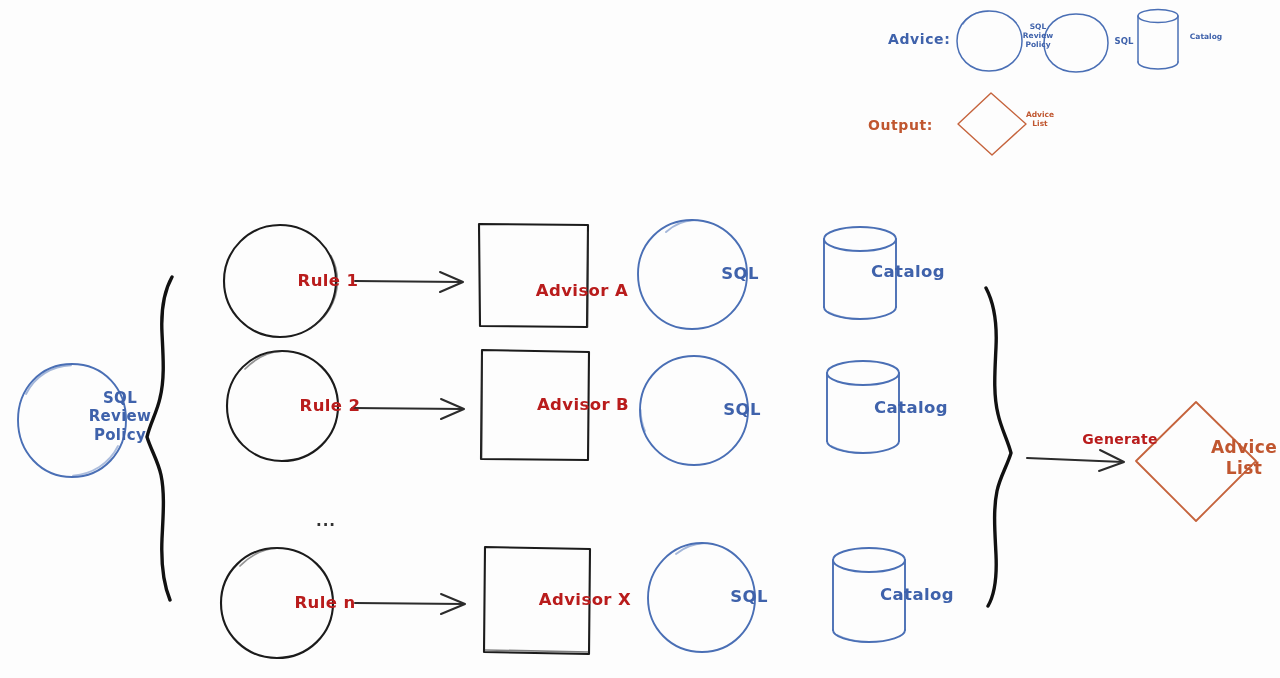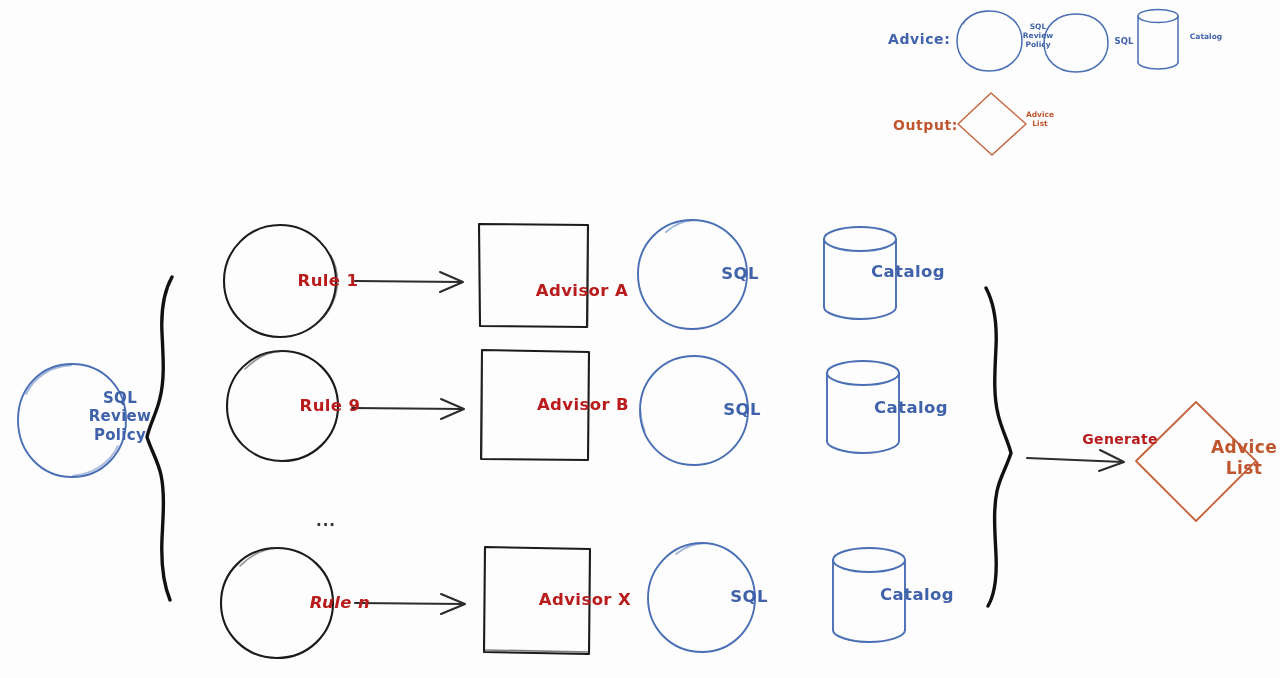--- a/index.html
+++ b/index.html
@@ -198,42 +198,42 @@
   <div class="lbl lbl-blue t-legend-head" style="left:840px; top:31px; width:90px; text-align:left;">Advice:</div>
 
   <div class="lbl lbl-blue t-legend-xs" style="left:959px; top:22px; width:62px;">SQL
 Review
 Policy</div>
 
   <div class="lbl lbl-blue t-legend-sm" style="left:1046px; top:36px; width:60px;">SQL</div>
 
   <div class="lbl lbl-blue t-legend-xs" style="left:1130px; top:32px; width:56px;">Catalog</div>
 
-  <div class="lbl lbl-orange t-legend-head" style="left:845px; top:117px; width:100px; text-align:left;">Output:</div>
+  <div class="lbl lbl-orange t-legend-head" style="left:820px; top:117px; width:100px; text-align:left;">Output:</div>
 
   <div class="lbl lbl-orange t-legend-xs" style="left:962px; top:110px; width:60px;">Advice
 List</div>
 
   <div class="lbl lbl-blue t-policy" style="left:22px; top:389px; width:100px;">SQL
 Review
 Policy</div>
 
   <div class="lbl lbl-dark t-node" style="left:230px; top:271px; width:100px;">Rule 1</div>
   <div class="lbl lbl-dark t-node" style="left:484px; top:281px; width:100px;">Advisor A</div>
   <div class="lbl lbl-blue t-node" style="left:642px; top:264px; width:100px;">SQL</div>
   <div class="lbl lbl-blue t-node" style="left:810px; top:262px; width:100px;">Catalog</div>
 
-  <div class="lbl lbl-dark t-node" style="left:232px; top:396px; width:100px;">Rule 9</div>
+  <div class="lbl lbl-dark t-node" style="left:232px; top:396px; width:100px;">Rule 2</div>
   <div class="lbl lbl-dark t-node" style="left:485px; top:395px; width:100px;">Advisor B</div>
   <div class="lbl lbl-blue t-node" style="left:644px; top:400px; width:100px;">SQL</div>
   <div class="lbl lbl-blue t-node" style="left:813px; top:398px; width:100px;">Catalog</div>
 
   <div class="lbl t-ellipsis" style="left:248px; top:512px; width:60px;">...</div>
 
-  <div class="lbl lbl-dark t-node" style="left:242px; top:593px; width:100px;font-style:italic;">Rule n</div>
+  <div class="lbl lbl-dark t-node" style="left:227px; top:593px; width:100px;">Rule n</div>
   <div class="lbl lbl-dark t-node" style="left:487px; top:590px; width:100px;">Advisor X</div>
   <div class="lbl lbl-blue t-node" style="left:651px; top:587px; width:100px;">SQL</div>
   <div class="lbl lbl-blue t-node" style="left:819px; top:585px; width:100px;">Catalog</div>
 
   <div class="lbl lbl-dark t-edge" style="left:1022px; top:431px; width:100px;">Generate</div>
 
   <div class="lbl lbl-orange t-node-lg" style="left:1146px; top:437px; width:100px;">Advice
 List</div>
 
 </div>

